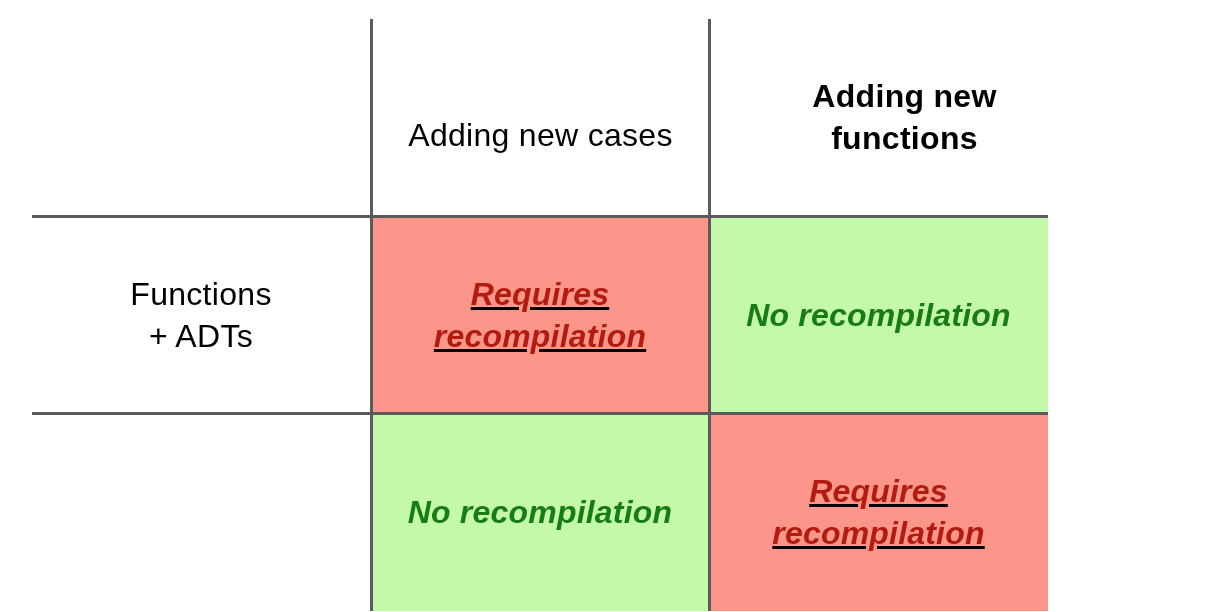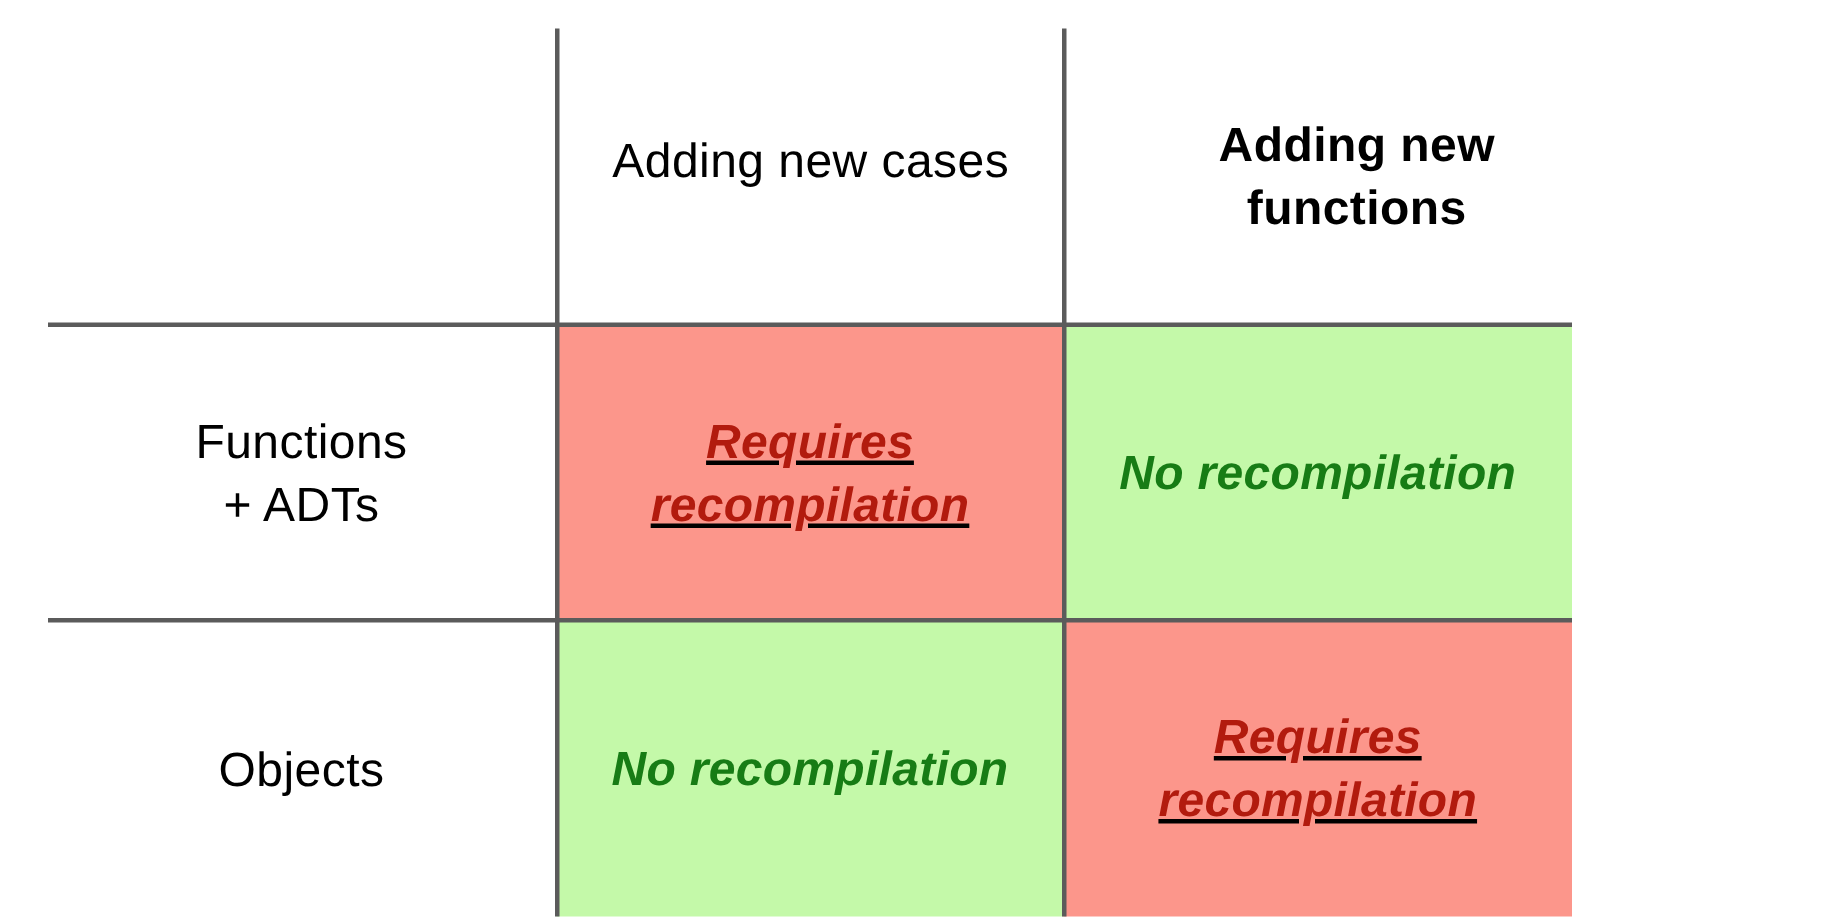--- a/index.html
+++ b/index.html
@@ -47,21 +47,21 @@
   .fg-no       { color: var(--no-text, #177c15); }
 
   .gridline {
     position: absolute;
     background: var(--grid-line, #5b5b5b);
   }
   .vline { width: 3px; top: 19px; height: 592px; }
   .hline { height: 3px; left: 32px; width: 1016px; }
 
   
-  .colhead-1 { left: 373px; top: 9px;  width: 335px; height: 196px; justify-content: center; }
+  .colhead-1 { left: 373px; top: 37px;  width: 335px; height: 196px; justify-content: center; }
   .colhead-2 { left: 736px; top: 19px;  width: 337px; height: 196px; font-weight: bold; }
   .rowhead-1 { left: 32px;  top: 218px; width: 338px; height: 194px; }
   .rowhead-2 { left: 32px;  top: 415px; width: 338px; height: 195px; }
 
   .cell-r0c0 { left: 371px; top: 216px; width: 338px; height: 197px; }
   .cell-r0c1 { left: 709px; top: 216px; width: 339px; height: 197px; }
   .cell-r1c0 { left: 371px; top: 413px; width: 338px; height: 198px; }
   .cell-r1c1 { left: 709px; top: 413px; width: 339px; height: 198px; }
 
   .vline-1 { left: 370px; }
@@ -99,17 +99,14 @@
   </div>
   <div class="label-box colhead-2">
     <span class="txt">Adding new
 functions</span>
   </div>
 
   <div class="label-box rowhead-1">
     <span class="txt">Functions
 + ADTs</span>
   </div>
-  <div class="label-box rowhead-2">
-    <span class="txt">Objects</span>
-  </div>
 
 </div>
 
 </body></html>

